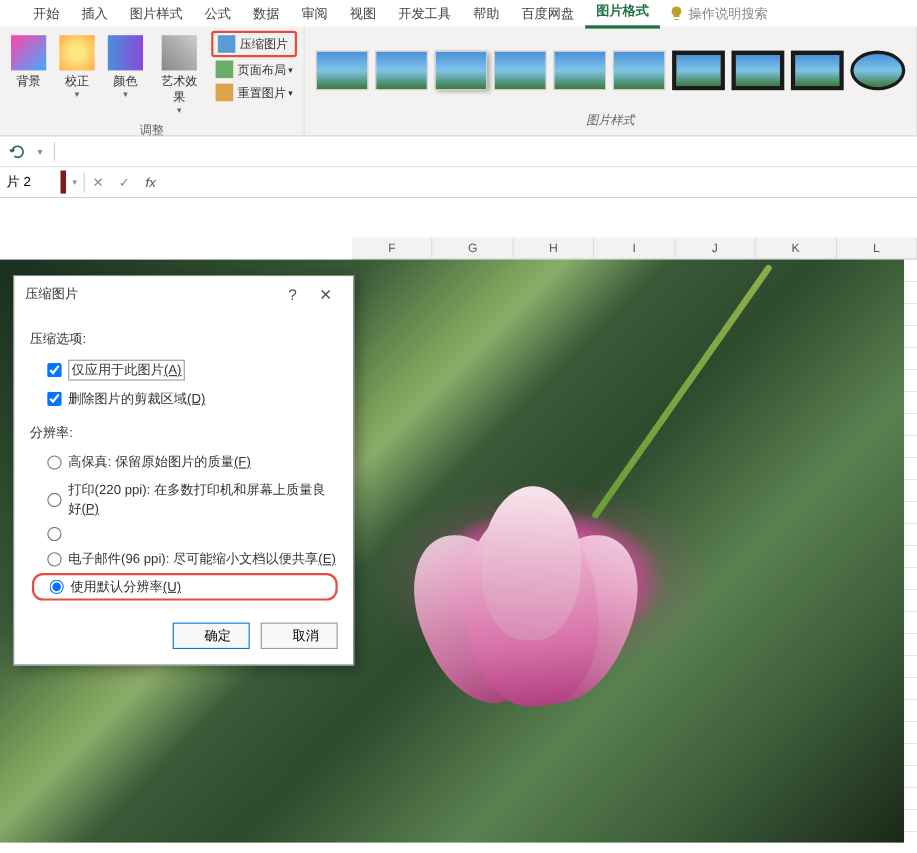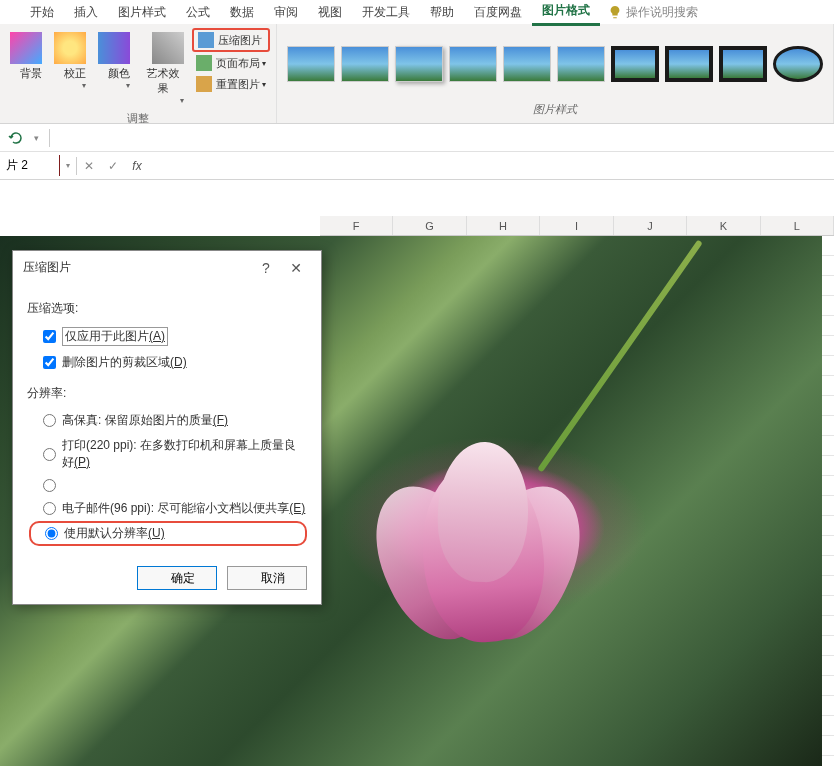--- a/index.html
+++ b/index.html
@@ -9,42 +9,42 @@
 .tab { padding: 4px 10px; cursor: pointer; white-space: nowrap; }
 .tab.active { color: #217346; font-weight: bold; border-bottom: 3px solid #217346; }
 .search-hint { display: flex; align-items: center; color: #888; margin-left: 8px; gap: 4px; }
 .bulb { width: 14px; height: 14px; }
 
 .ribbon { display: flex; height: 100px; background: #f3f2f1; border-bottom: 1px solid #d4d4d4; }
 .ribbon-group { display: flex; flex-direction: column; align-items: center; padding: 4px 6px; border-right: 1px solid #e1e1e1; }
 .ribbon-group-content { display: flex; flex: 1; align-items: flex-start; gap: 4px; }
 .ribbon-group-label { font-size: 11px; color: #666; margin-top: auto; padding: 2px; }
 
-.large-btn { display: flex; flex-direction: column; align-items: flex-end; padding: 4px; cursor: pointer; min-width: 40px; }
+.large-btn { display: flex; flex-direction: column; align-items: center; padding: 4px; cursor: pointer; min-width: 40px; }
 .large-btn-icon { width: 32px; height: 32px; background: #ddd; margin-bottom: 2px; }
 .large-btn-label { font-size: 11px; color: #333; text-align: center; }
 .dropdown-arrow::after { content: "▾"; font-size: 8px; display: block; color: #666; }
 
 .small-btn-stack { display: flex; flex-direction: column; gap: 1px; }
 .small-btn { display: flex; align-items: center; padding: 2px 4px; font-size: 11px; color: #333; cursor: pointer; white-space: nowrap; }
 .small-btn-icon { width: 16px; height: 16px; background: #ccc; margin-right: 4px; flex-shrink: 0; }
 .highlight-red { border: 2px solid #e74c3c; border-radius: 3px; }
 
 .style-gallery { display: flex; gap: 6px; align-items: center; padding: 4px; }
 .style-item { width: 48px; height: 36px; background: linear-gradient(180deg, #4a90d9 0%, #7fc4e8 50%, #3a7a3a 100%); border: 1px solid #ccc; cursor: pointer; }
 .style-item.dark { border: 4px solid #1a1a1a; }
 .style-item.oval { border-radius: 50%; border: 3px solid #1a1a1a; width: 50px; }
 
 .qat { display: flex; align-items: center; height: 28px; padding: 4px 8px; gap: 10px; border-bottom: 1px solid #e1e1e1; }
 .qat-icon { width: 16px; height: 16px; cursor: pointer; }
 .undo-icon { color: #217346; }
 .sep { width: 1px; height: 18px; background: #ccc; }
 
 .formula-bar { display: flex; align-items: center; height: 28px; border-bottom: 1px solid #d4d4d4; font-size: 12px; }
-.name-box { width: 60px; padding: 2px 6px; border-right: 1px solid #7f1d1d; }
+.name-box { width: 60px; padding: 2px 6px; border-right: 5px solid #7f1d1d; }
 .fb-btn { width: 24px; text-align: center; color: #888; cursor: pointer; }
 .fx { font-style: italic; color: #555; }
 
 .sheet { position: relative; background: #fff; }
 .col-headers { display: flex; height: 20px; background: #f3f2f1; border-bottom: 1px solid #ccc; position: absolute; top: 36px; left: 320px; right: 0; font-size: 11px; color: #555; }
 .col-h { width: 74px; text-align: center; border-right: 1px solid #ddd; line-height: 20px; }
 
 .image-area { position: absolute; top: 56px; left: 0; width: 822px; height: 530px; background: radial-gradient(ellipse at 60% 55%, #e9a3c5 0%, #d46fa8 8%, #b84d8a 12%, transparent 16%), radial-gradient(ellipse at 60% 55%, rgba(200,80,140,0.6) 0%, transparent 22%), linear-gradient(135deg, #1a3020 0%, #2d4a2d 15%, #3a5a38 25%, #7a9d5a 35%, #8aad6a 38%, #3a5a38 45%, #2d4a2d 55%, #5a8050 70%, #3a5a38 85%, #1a2818 100%); overflow: hidden; }
 .flower { position: absolute; left: 43%; top: 35%; width: 260px; height: 280px; }
 .petal { position: absolute; border-radius: 50% 50% 45% 45%; background: linear-gradient(180deg, #f4d4e4 0%, #e8a8c8 30%, #d670a8 70%, #b04080 100%); }
@@ -59,21 +59,21 @@
 .dialog-title { display: flex; align-items: center; padding: 8px 10px; font-size: 12px; color: #333; }
 .dialog-title-text { flex: 1; }
 .dialog-btn-help, .dialog-btn-close { width: 30px; text-align: center; cursor: pointer; font-size: 14px; color: #555; }
 .dialog-body { padding: 10px 14px; }
 .section-label { font-size: 12px; color: #333; margin: 6px 0; }
 .check-row, .radio-row { display: flex; align-items: center; padding: 4px 0 4px 16px; gap: 6px; font-size: 12px; color: #333; }
 .check-row input, .radio-row input { cursor: pointer; }
 .boxed { border: 1px solid #999; padding: 0 2px; }
 .highlight-option { border: 2px solid #e74c3c; border-radius: 10px; padding: 2px 8px 2px 14px; margin-left: 2px; }
 .dialog-buttons { display: flex; justify-content: flex-end; gap: 10px; padding: 10px 14px 14px; }
-.dlg-btn { width: 80px; height: 24px; border: 1px solid #999; background: #f8f8f8; font-size: 12px; cursor: pointer; padding-left: 12px; }
+.dlg-btn { width: 70px; height: 24px; border: 1px solid #999; background: #f8f8f8; font-size: 12px; cursor: pointer; padding-left: 12px; }
 .dlg-btn.primary { border: 1px solid #0078d4; }
 .underline-key { text-decoration: underline; }
 </style>
 </head>
 <body>
 
 <div class="tabs">
   <div class="tab">开始</div>
   <div class="tab">插入</div>
   <div class="tab">图片样式</div>

